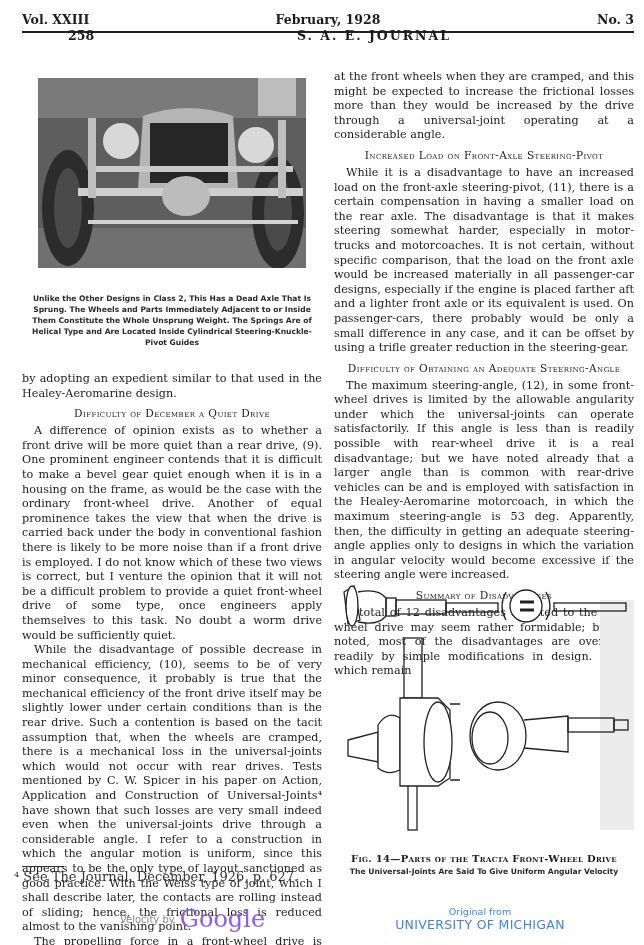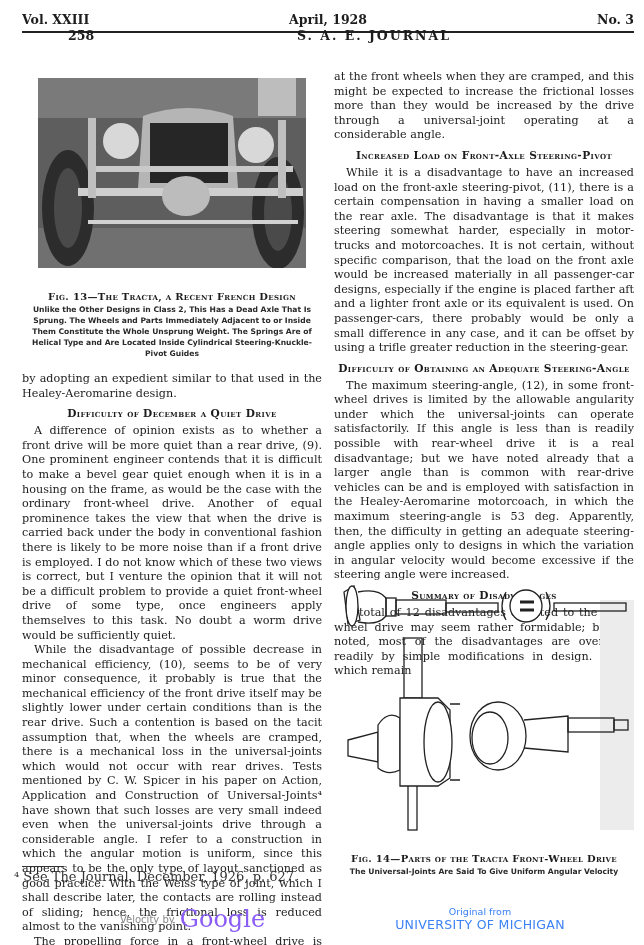--- a/index.html
+++ b/index.html
@@ -12,21 +12,21 @@
   .hdr1 .r { position:absolute; right:0; }
   .rule { position:absolute; top:31px; left:22px; width:612px; height:2px; background:#222; }
   .hdr2 { position:absolute; top:28px; left:22px; width:612px; height:16px; font-size:12.5px; font-weight:bold;margin-left:46px; }
   .hdr2 .l { position:absolute; left:0; }
   .hdr2 .c { position:absolute; left:0; right:0; text-align:center; letter-spacing:2px; }
   .col { position:absolute; font-size:11.2px; line-height:14.6px; text-align:justify; }
   .colL { left:22px; width:300px; }
   .colR { left:334px; width:300px; }
   p { margin:0; text-indent:12px; }
   p.noind { text-indent:0; }
-  h3 { margin:6px 0 4px 0; font-size:10.6px; font-weight:bold; font-variant:small-caps;
+  h3 { margin:6px 0 4px 0; font-size:10.6px; font-weight:normal; font-variant:small-caps;
        text-align:center; letter-spacing:0.4px; line-height:13px; }
   .photo { position:absolute; left:38px; top:78px; width:268px; height:190px;
            background:#6a6a6a; overflow:hidden; }
   .fig13cap { position:absolute; left:22px; top:291px; width:300px; text-align:center; }
   .figtitle { font-size:10px; font-variant:small-caps; font-weight:bold; letter-spacing:0.3px; }
   .figsub { font-family:"DejaVu Sans", sans-serif; font-size:7.6px; font-weight:bold; line-height:11px; color:#2a2a2a; margin-top:2px; }
   .fnrule { position:absolute; left:22px; top:866px; width:42px; height:1px; background:#333; }
   .footnote { position:absolute; left:14px; top:869px; font-size:13px; color:#333; }
   .drawing { position:absolute; left:338px; top:580px; width:296px; height:258px; }
   .fig14cap { position:absolute; left:334px; top:853px; width:300px; text-align:center; }
@@ -36,21 +36,21 @@
   .original { position:absolute; left:380px; top:906px; width:200px; text-align:center;
               font-family:"DejaVu Sans", sans-serif; color:#3b82f6; }
   .original .s1 { font-size:9.5px; }
   .original .s2 { font-size:12.5px; letter-spacing:0.3px; }
 </style>
 </head>
 <body>
 
 <div class="hdr1">
   <span class="l">Vol. XXIII</span>
-  <span class="c">April, 1928</span>
+  <span class="c">February, 1928</span>
   <span class="r">No. 3</span>
 </div>
 <div class="rule"></div>
 <div class="hdr2">
   <span class="l">258</span>
   <span class="c">S. A. E. JOURNAL</span>
 </div>
 
 <div class="photo">
   <svg width="268" height="190" viewBox="0 0 268 190">
@@ -69,21 +69,20 @@
     <rect x="55" y="88" width="200" height="6" fill="#c9c9c9"></rect>
     <rect x="40" y="110" width="225" height="8" fill="#cfcfcf"></rect>
     <ellipse cx="148" cy="118" rx="24" ry="20" fill="#bcbcbc"></ellipse>
     <rect x="50" y="142" width="210" height="4" fill="#d2d2d2"></rect>
     <rect x="50" y="40" width="8" height="80" fill="#bfbfbf"></rect>
     <rect x="240" y="42" width="8" height="78" fill="#bfbfbf"></rect>
   </svg>
 </div>
 
 <div class="fig13cap">
-  <div class="figtitle">Fig. 13—The Tracta, a Recent French Design</div>
   <div class="figsub">Unlike the Other Designs in Class 2, This Has a Dead Axle That Is Sprung. The Wheels and Parts Immediately Adjacent to or Inside Them Constitute the Whole Unsprung Weight. The Springs Are of Helical Type and Are Located Inside Cylindrical Steering-Knuckle-Pivot Guides</div>
 </div>
 
 <div class="col colL" style="top:372px;">
   <p class="noind">by adopting an expedient similar to that used in the Healey-Aeromarine design.</p>
   <h3>Difficulty of December a Quiet Drive</h3>
   <p>A difference of opinion exists as to whether a front drive will be more quiet than a rear drive, (9). One prominent engineer contends that it is difficult to make a bevel gear quiet enough when it is in a housing on the frame, as would be the case with the ordinary front-wheel drive. Another of equal prominence takes the view that when the drive is carried back under the body in conventional fashion there is likely to be more noise than if a front drive is employed. I do not know which of these two views is correct, but I venture the opinion that it will not be a difficult problem to provide a quiet front-wheel drive of some type, once engineers apply themselves to this task. No doubt a worm drive would be sufficiently quiet.</p>
   <p>While the disadvantage of possible decrease in mechanical efficiency, (10), seems to be of very minor consequence, it probably is true that the mechanical efficiency of the front drive itself may be slightly lower under certain conditions than is the rear drive. Such a contention is based on the tacit assumption that, when the wheels are cramped, there is a mechanical loss in the universal-joints which would not occur with rear drives. Tests mentioned by C. W. Spicer in his paper on Action, Application and Construction of Universal-Joints⁴ have shown that such losses are very small indeed even when the universal-joints drive through a considerable angle. I refer to a construction in which the angular motion is uniform, since this appears to be the only type of layout sanctioned as good practice. With the Weiss type of joint, which I shall describe later, the contacts are rolling instead of sliding; hence, the frictional loss is reduced almost to the vanishing point.</p>
   <p>The propelling force in a front-wheel drive is always in the direction of the plane of motion of the wheels, but this is not true on turns with the rear-wheel drive. Consequently, there is at least an incipient slippage</p>
 </div>

